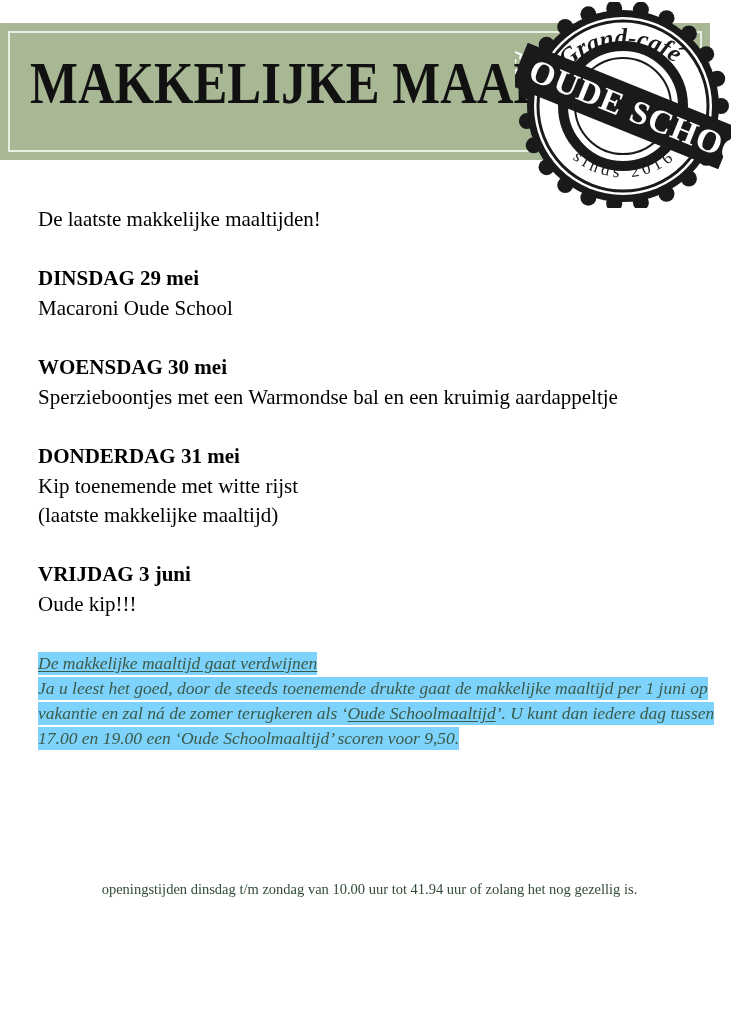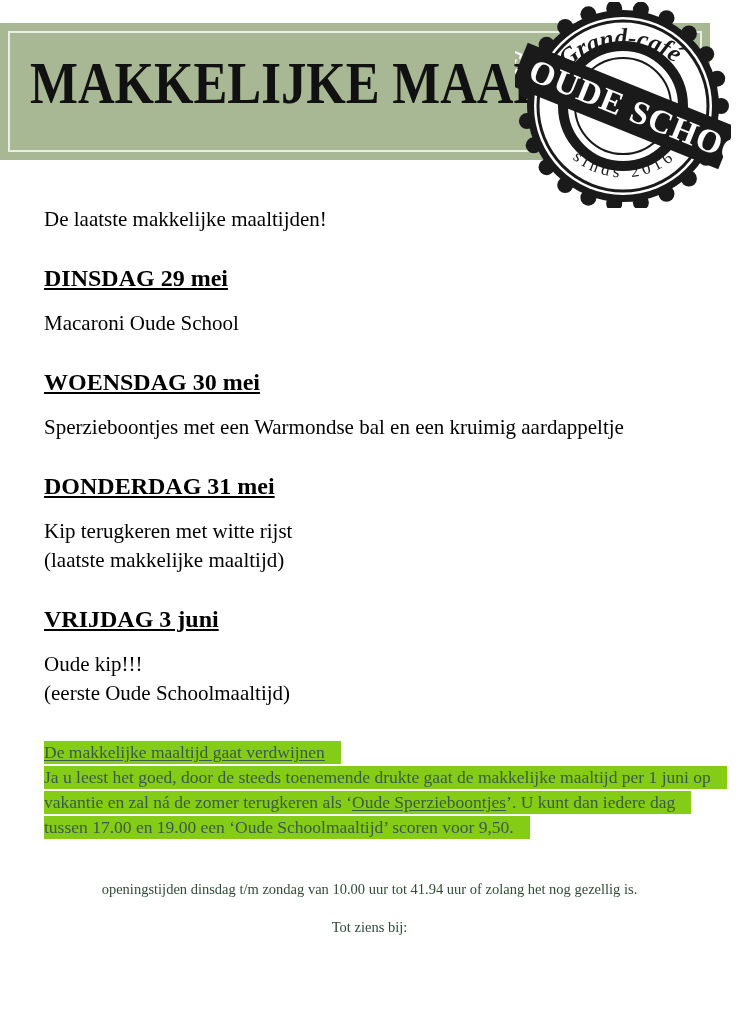--- a/index.html
+++ b/index.html
@@ -61,59 +61,59 @@
     right: 8px;
     top: 2px;
     width: 216px;
     height: 206px;
   }
   .stamp svg { display: block; width: 216px; height: 206px; }
 
   
   .content {
     position: absolute;
-    left: 44px;
+    left: 38px;
     top: 200px;
     width: 678px;
   }
   .lead {
     font-size: 21px;
     line-height: 30px;
     margin: 0 0 0 0;
     padding-top: 4px;
   }
   .day-block {
     margin-top: 30px;
   }
   .day-heading {
-    font-size: 24px;
+    font-size: 21px;
     line-height: 29px;
     font-weight: bold;
-    text-decoration: underline;
     text-underline-offset: 2px;
     display: inline-block;
   }
   .day-line {
     font-size: 21px;
     line-height: 29px;
   }
-  .day-lines { margin-top: 16px; }
+  .day-lines { margin-top: 1px; }
 
   
   .highlight-block {
     margin-top: 32px;
     font-size: 17.5px;
     line-height: 25px;
     color: #3c5a4a;
   }
   .highlight-block .hl {
-    background: #84cc16;
+    background: #7dd3fc;
     box-decoration-break: clone;
     -webkit-box-decoration-break: clone;
-    padding: 1px 16px 2px 0;
+    padding: 1px 0 2px 0;
+    font-style: italic;
   }
   .hl-title {
     text-decoration: underline;
     text-underline-offset: 2px;
   }
   .u { text-decoration: underline; text-underline-offset: 2px; }
 
   
   .footer {
     position: absolute;
@@ -211,36 +211,34 @@
   <div class="day-block">
     <div><span class="day-heading">WOENSDAG 30 mei</span></div>
     <div class="day-lines">
       <div class="day-line">Sperzieboontjes met een Warmondse bal en een kruimig aardappeltje</div>
     </div>
   </div>
 
   <div class="day-block">
     <div><span class="day-heading">DONDERDAG 31 mei</span></div>
     <div class="day-lines">
-      <div class="day-line">Kip terugkeren met witte rijst</div>
+      <div class="day-line">Kip toenemende met witte rijst</div>
       <div class="day-line">(laatste makkelijke maaltijd)</div>
     </div>
   </div>
 
   <div class="day-block">
     <div><span class="day-heading">VRIJDAG 3 juni</span></div>
     <div class="day-lines">
       <div class="day-line">Oude kip!!!</div>
-      <div class="day-line">(eerste Oude Schoolmaaltijd)</div>
     </div>
   </div>
 
   <div class="highlight-block">
     <div><span class="hl hl-title">De makkelijke maaltijd gaat verdwijnen</span></div>
-    <div><span class="hl"><span>Ja u leest het goed, door de steeds toenemende drukte gaat de makkelijke maaltijd per 1 juni op vakantie en zal ná de zomer terugkeren als ‘</span><span class="u">Oude Sperzieboontjes</span><span>’. U kunt dan iedere dag tussen 17.00 en 19.00 een ‘Oude Schoolmaaltijd’ scoren voor 9,50.</span></span></div>
+    <div><span class="hl"><span>Ja u leest het goed, door de steeds toenemende drukte gaat de makkelijke maaltijd per 1 juni op vakantie en zal ná de zomer terugkeren als ‘</span><span class="u">Oude Schoolmaaltijd</span><span>’. U kunt dan iedere dag tussen 17.00 en 19.00 een ‘Oude Schoolmaaltijd’ scoren voor 9,50.</span></span></div>
   </div>
 </div>
 
 <div class="footer">
   <div class="footer-line">openingstijden dinsdag t/m zondag van 10.00 uur tot 41.94 uur of zolang het nog gezellig is.</div>
-  <div class="footer-line">Tot ziens bij:</div>
 
 </div>
 
 </body></html>

